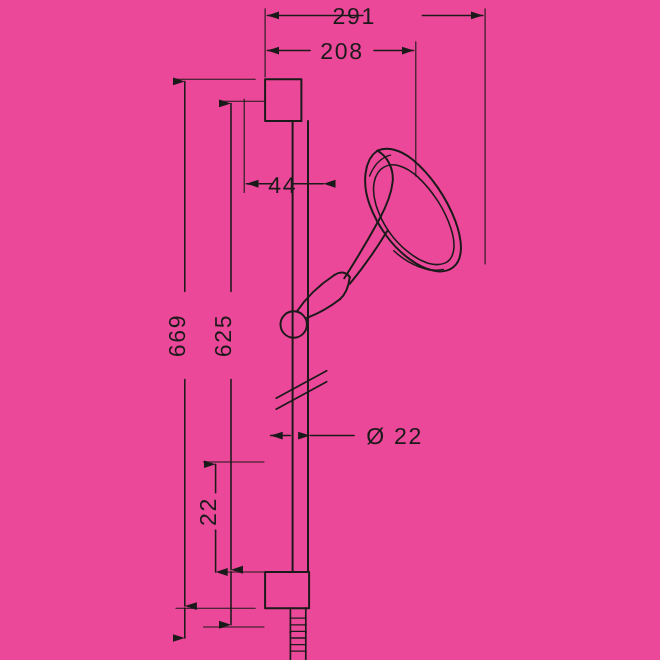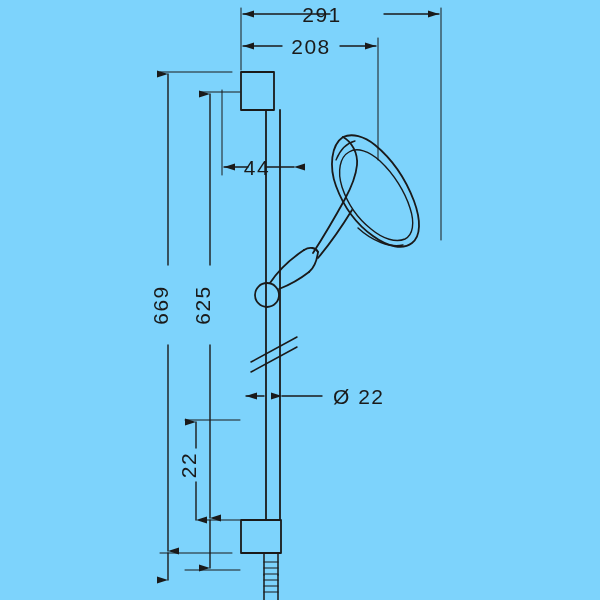--- a/index.html
+++ b/index.html
@@ -10,21 +10,21 @@
   body {
     width: 600px;
     height: 600px;
     font-family: "Liberation Sans", sans-serif;
     overflow: hidden;
   }
   #stage {
     position: relative;
     width: 600px;
     height: 600px;
-    background: #7dd3fc;
+    background: #ec4899;
   }
   svg.drawing {
     position: absolute;
     left: 0;
     top: 0;
     width: 600px;
     height: 600px;
   }
   .dimtext {
     font-family: "Liberation Sans", sans-serif;

